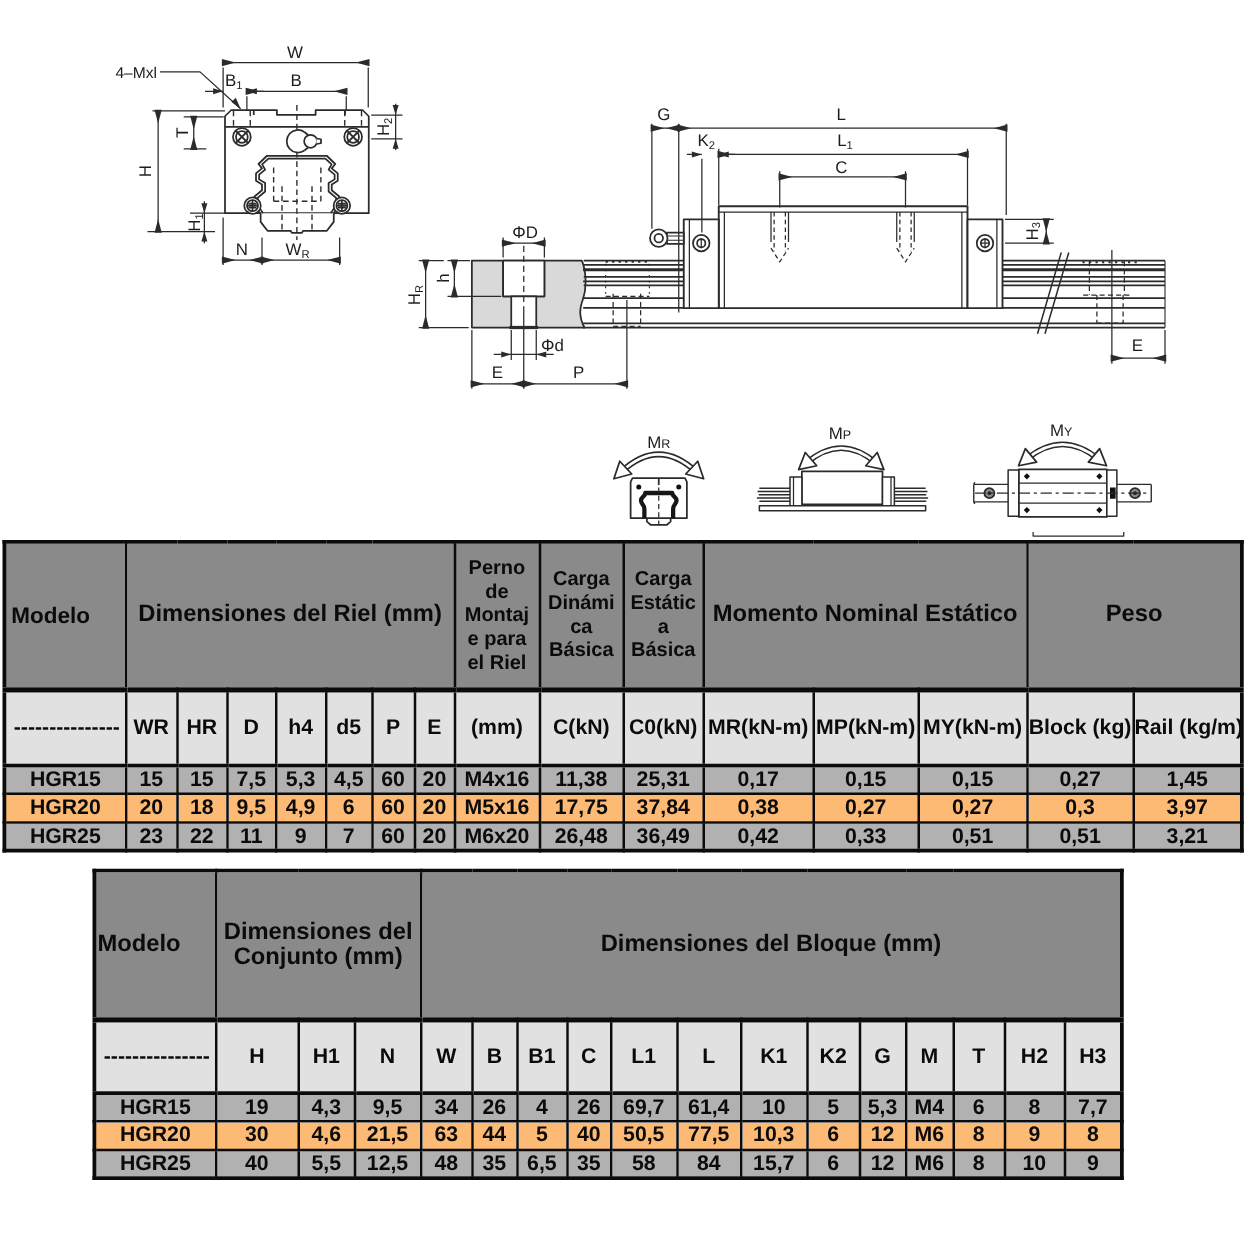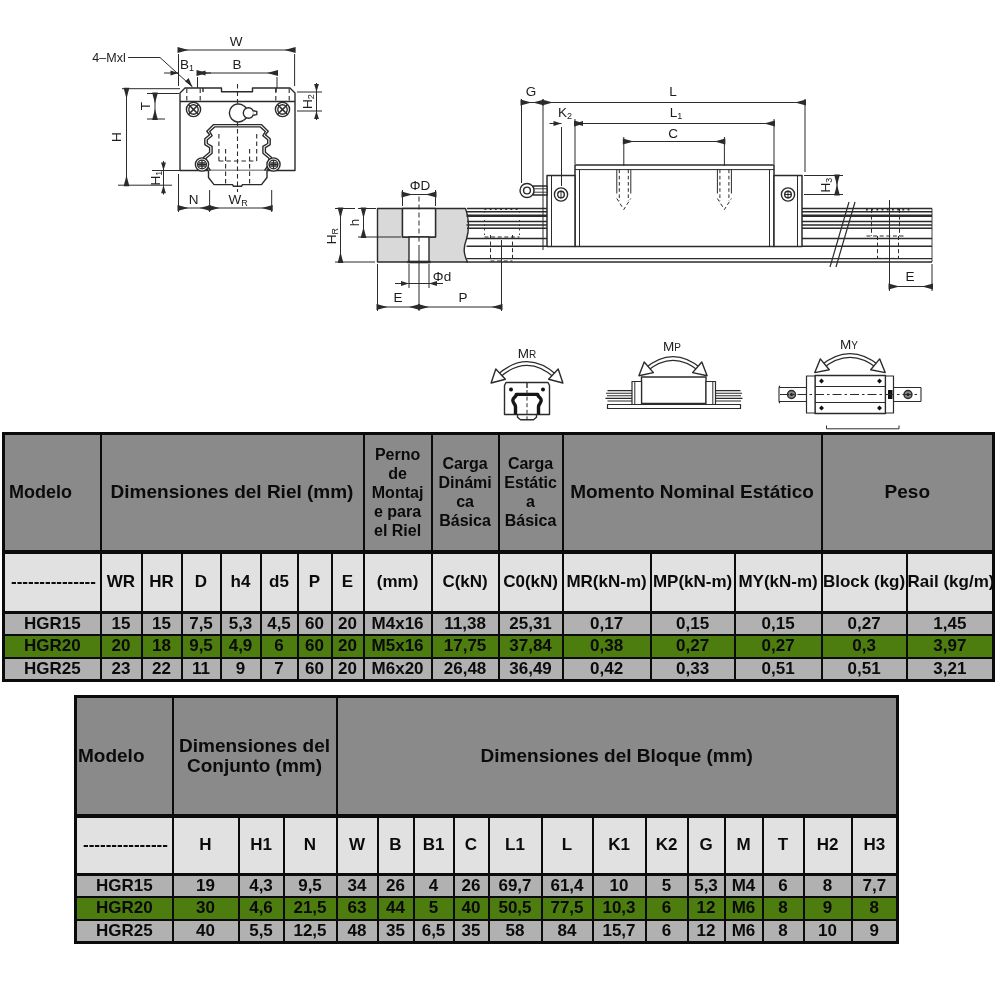--- a/index.html
+++ b/index.html
@@ -2,21 +2,21 @@
 <html><head>
 <meta charset="utf-8">
 <style>
 html,body{margin:0;padding:0;background:#fff;}
 body{width:1000px;height:1000px;position:relative;font-family:"Liberation Sans",sans-serif;-webkit-font-smoothing:antialiased;transform:translateZ(0);will-change:transform;}
 table{border-collapse:collapse;table-layout:fixed;position:absolute;}
 td{padding:0;text-align:center;vertical-align:middle;color:#0b0b0b;overflow:hidden;white-space:nowrap;}
 .hd{background:#8a8a8a;font-weight:bold;font-size:19px;line-height:20px;}
 .sh{background:#e1e1e1;font-weight:bold;font-size:17px;}
 .g{background:#b1b1b1;font-weight:bold;font-size:17px;}
-.l{background:#4d7c0f;font-weight:bold;font-size:17px;}
+.l{background:#fdba74;font-weight:bold;font-size:17px;}
 #t1{left:2px;top:432px;}
 #t1 td{border:2px solid #0b0b0b;}
 #t2{left:74px;top:695px;}
 #t2 td{border:2px solid #0b0b0b;}
 .bb{border-bottom-width:4px !important;}
 .bt{border-top-width:3px !important;}
 </style>
 </head>
 <body>
 

